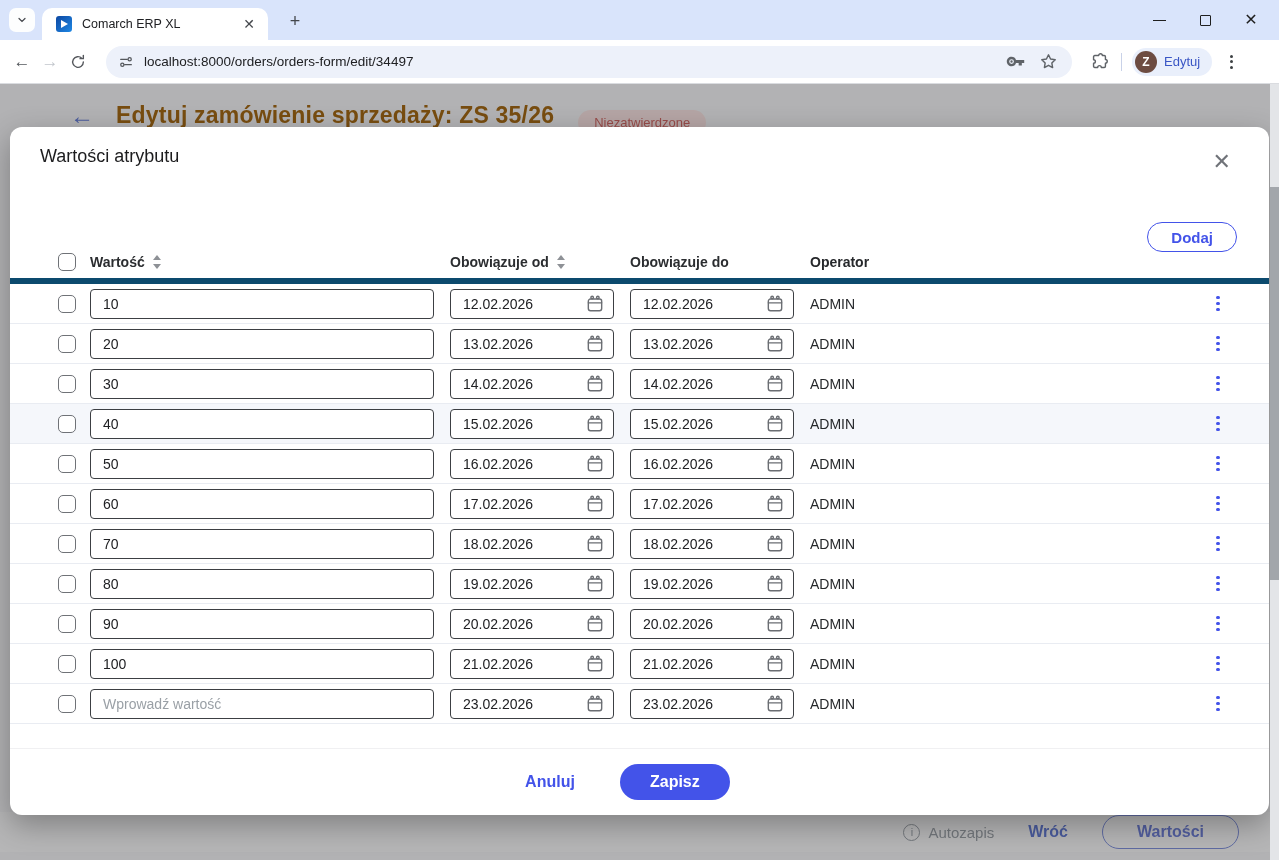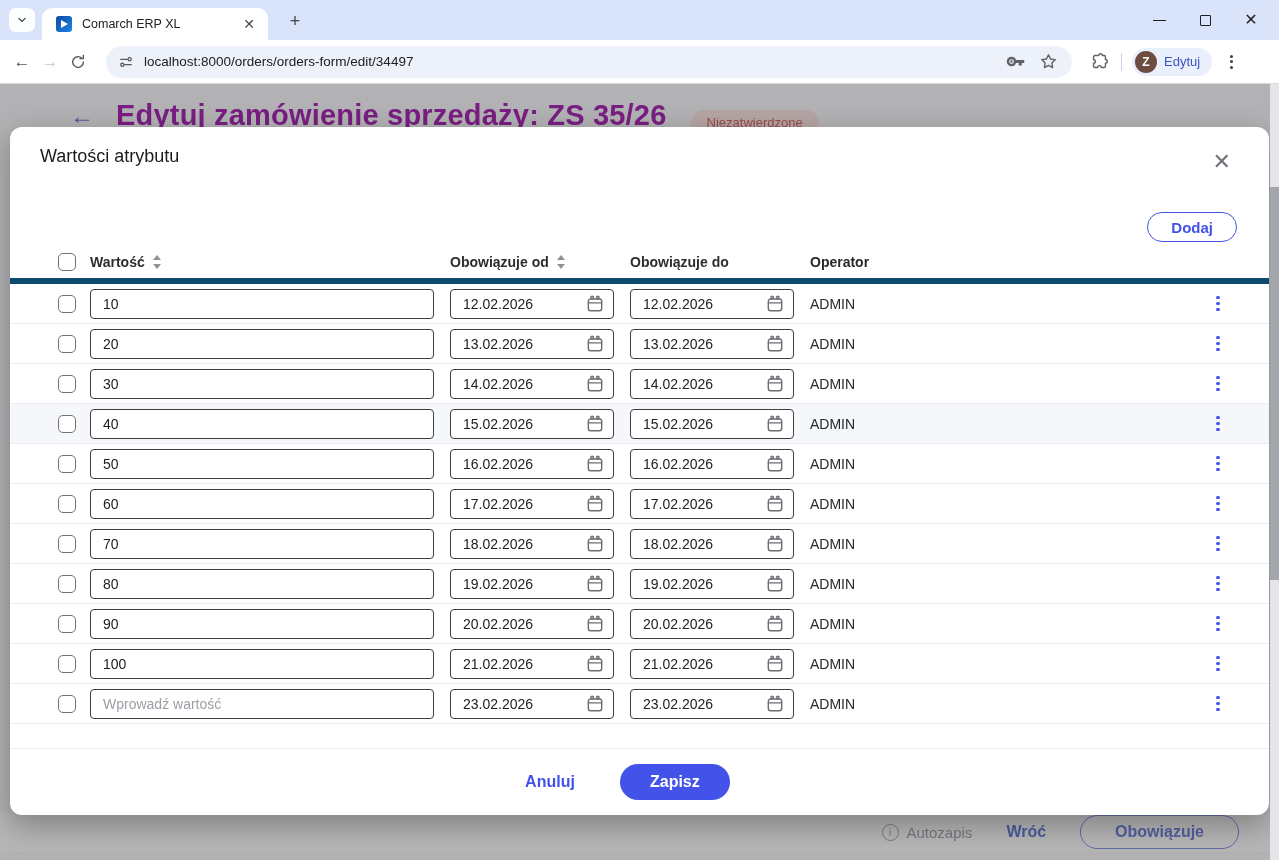--- a/index.html
+++ b/index.html
@@ -33,34 +33,34 @@
   .profile-chip { display:flex; align-items:center; background:#e9effb; border-radius:14px; height:28px; padding:0 12px 0 3px; cursor:pointer; }
   .avatar { width:22px; height:22px; border-radius:50%; background:#6d4c41; color:#fff; font-size:12px; font-weight:700; display:flex; align-items:center; justify-content:center; }
   .profile-name { font-size:13px; color:#3a56c5; margin-left:7px; font-weight:500; }
   .menu-dots { margin:0 6px 0 14px; cursor:pointer; display:flex; flex-direction:column; gap:2.5px; padding:4px; }
   .menu-dots i { width:3px; height:3px; border-radius:50%; background:#3c4043; }
 
   
   .viewport { position:absolute; top:84px; left:0; width:1279px; height:776px; background:#f7f7f8; }
   .page-head { position:absolute; top:12px; left:70px; display:flex; align-items:center; }
   .back-arrow { color:#5d77d6; font-size:24px; margin-right:22px; }
-  .page-title { font-size:29px; font-weight:700; color:#a21caf; letter-spacing:.2px; }
+  .page-title { font-size:23px; font-weight:700; color:#a16207; letter-spacing:.2px; }
   .status-badge { margin-left:24px; background:#fbe4e2; color:#cf5f5b; font-size:13px; padding:5px 16px; border-radius:13px; margin-top:14px; }
   .page-footbar { position:absolute; left:0; bottom:8px; width:100%; height:40px; background:#fdfdfd; display:flex; align-items:center; justify-content:flex-end; padding-right:40px; gap:34px; }
   .autosave { display:flex; align-items:center; gap:8px; color:#9aa0a6; font-size:15px; }
   .info-ic { width:17px; height:17px; border:1.5px solid #9aa0a6; border-radius:50%; font-size:11px; display:flex; align-items:center; justify-content:center; font-style:normal; }
   .wroc { color:#5d77d6; font-size:16px; font-weight:600; }
   .zatwierdz { border:1.5px solid #7c8ede; color:#6a7cd9; background:transparent; font-size:16px; font-weight:600; border-radius:18px; padding:7px 34px; }
   .overlay { position:absolute; top:0; left:0; width:100%; height:100%; background:rgba(33,33,36,0.32); }
 
   
   .modal { position:absolute; top:127px; left:10px; width:1259px; height:688px; background:#ffffff; border-radius:12px; box-shadow:0 10px 30px rgba(0,0,0,.3); }
   .modal-title { position:absolute; top:19px; left:30px; font-size:18px; font-weight:500; color:#1c1c1e; }
   .modal-close { position:absolute; top:24px; right:38px; font-size:22px; color:#707379; cursor:pointer; line-height:1; }
-  .add-btn { position:absolute; top:85px; right:32px; height:30px; padding:0 23px; border:1.7px solid #4353e9; border-radius:16px; background:#fff; color:#4353e9; font-size:15px; font-weight:600; cursor:pointer; font-family:inherit; }
+  .add-btn { position:absolute; top:95px; right:32px; height:30px; padding:0 23px; border:1.7px solid #4353e9; border-radius:16px; background:#fff; color:#4353e9; font-size:15px; font-weight:600; cursor:pointer; font-family:inherit; }
 
   .table { position:absolute; top:118px; left:0; width:100%; }
   .trow, .thead { display:grid; grid-template-columns:32px 344px 16px 164px 16px 164px 1fr 24px; align-items:center; padding:0 44px 0 48px; }
   .thead { height:39px; }
   .trow { height:40px; border-bottom:1px solid #e9ecf2; }
   .thead { border-bottom:6px solid #0c4a6e; }
   .trow.hl { background:#f5f7fb; }
   .th { font-size:14px; font-weight:700; color:#2b2d30; display:flex; align-items:center; gap:7px; }
   .cb { width:18px; height:18px; border:1.6px solid #6f7277; border-radius:5px; background:#fff; cursor:pointer; }
   .vinput { width:344px; height:30px; border:1px solid #3c3f43; border-radius:4px; padding:0 12px; font-size:14px; color:#202124; font-family:inherit; outline:none; background:#fff; }
@@ -155,21 +155,21 @@
       <span class="back-arrow">←</span>
       <span class="page-title">Edytuj zamówienie sprzedaży: ZS 35/26</span>
       <span class="status-badge">Niezatwierdzone</span>
     </div>
     <div class="page-footbar">
       <span class="autosave">
         <i class="info-ic">i</i>
         <span>Autozapis</span>
       </span>
       <span class="wroc">Wróć</span>
-      <button class="zatwierdz">Obowiązuje</button>
+      <button class="zatwierdz">Wartości</button>
     </div>
     <div class="overlay"></div>
   </div>
 
   <div class="modal">
     <div class="modal-title">Wartości atrybutu</div>
     <span class="modal-close">✕</span>
     <button class="add-btn">Dodaj</button>
 
     <div class="table">

